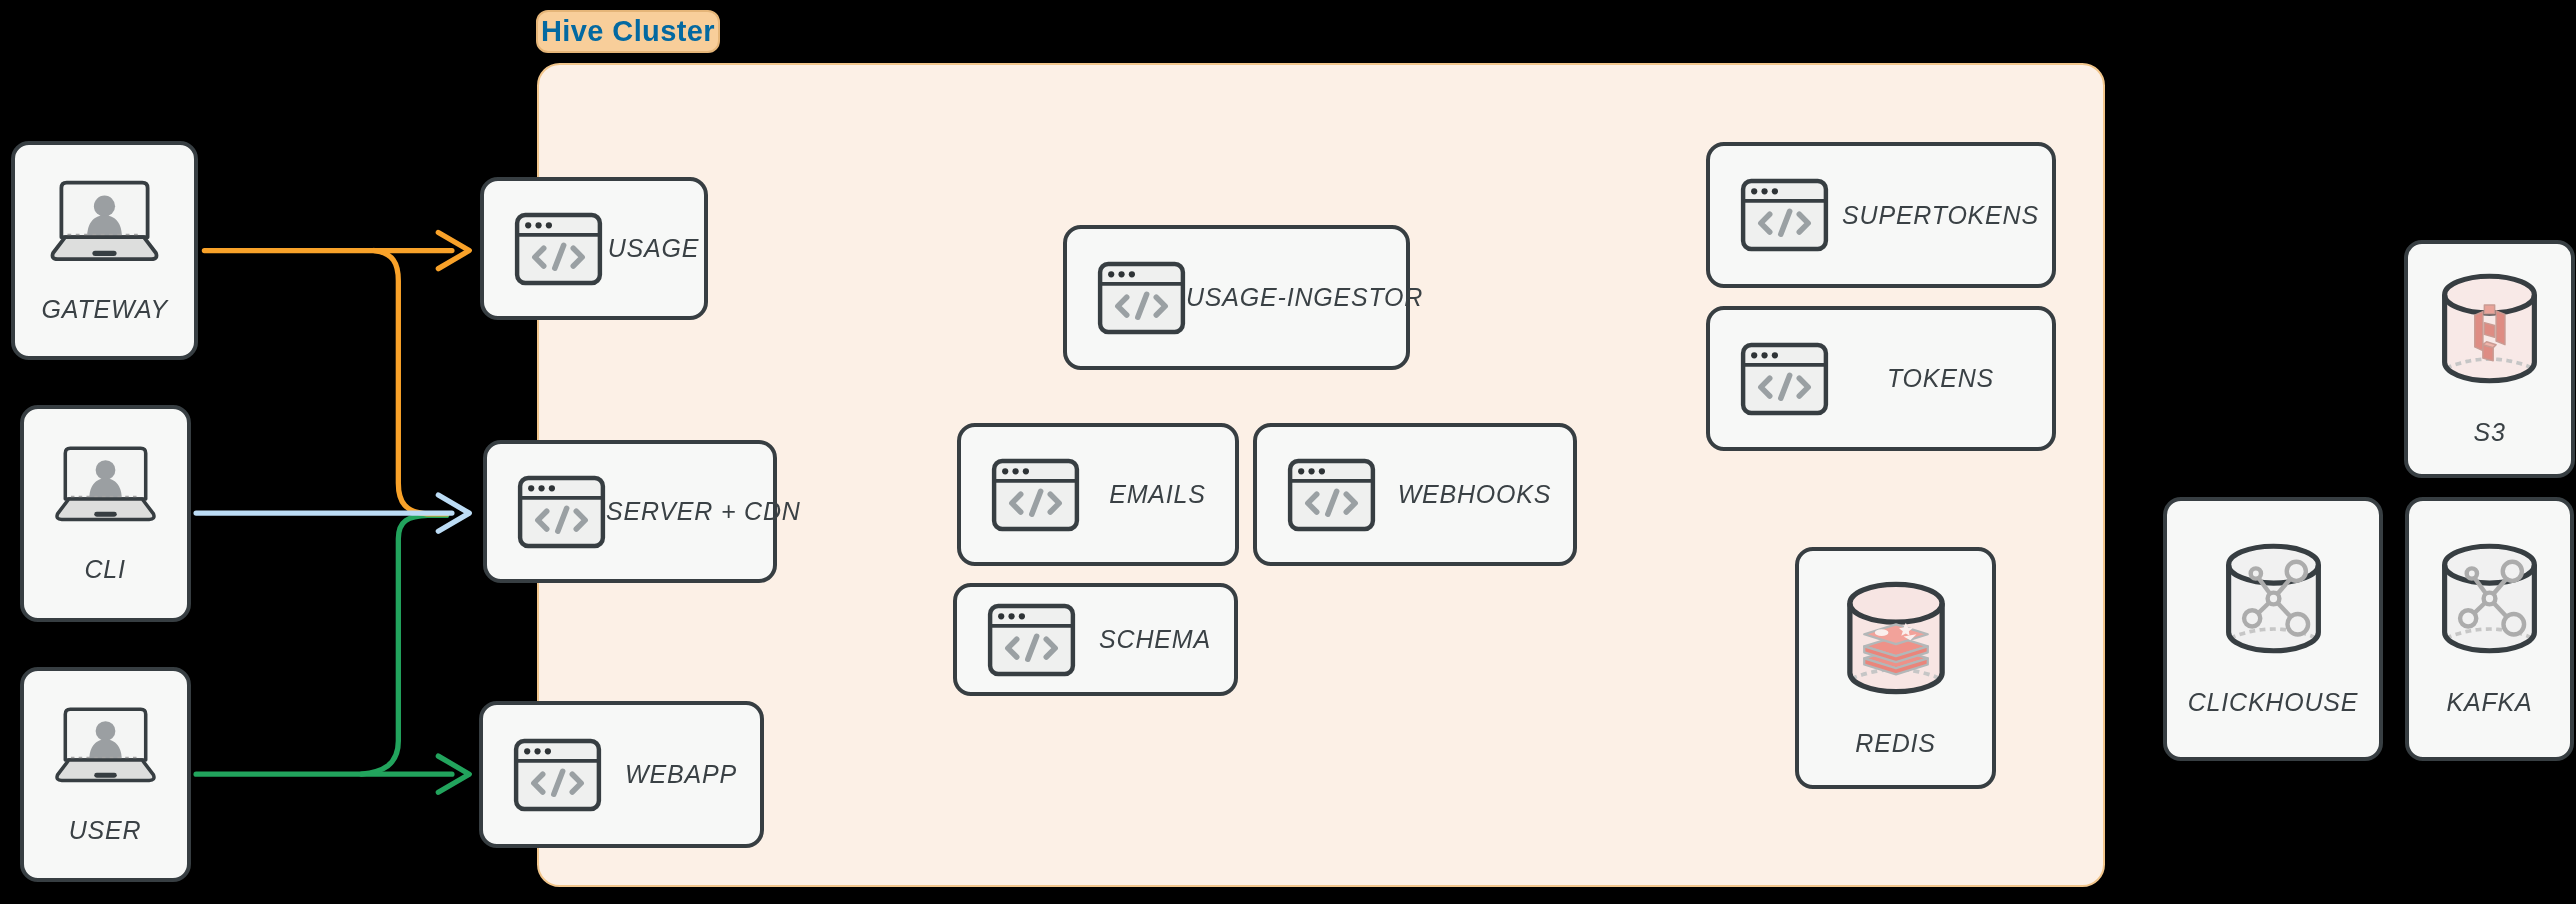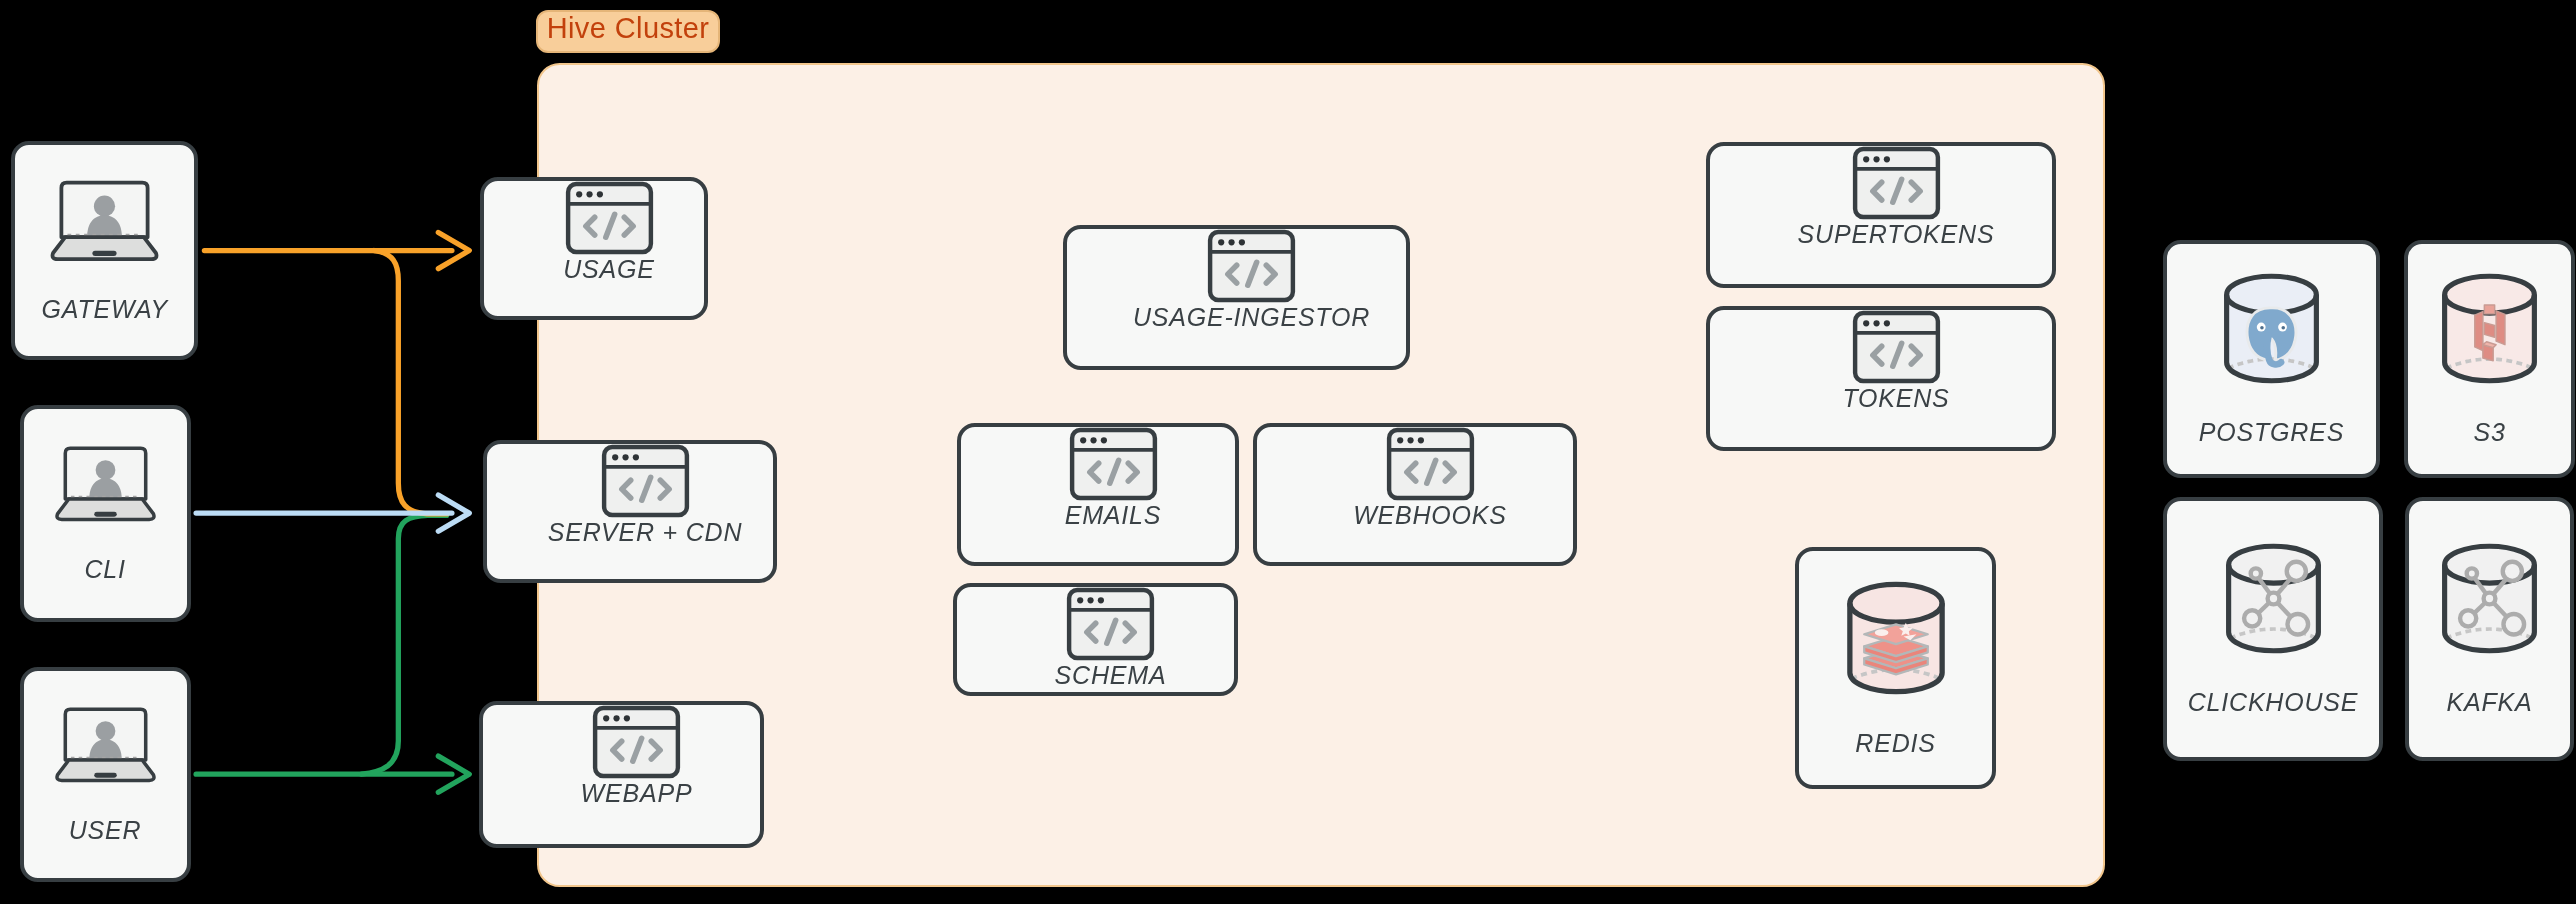--- a/index.html
+++ b/index.html
@@ -2,26 +2,26 @@
 <html style="font-size:12px"><head>
 <meta charset="utf-8">
 <style>
   html,body{margin:0;padding:0;background:#000;}
   .canvas{position:relative;width:2576px;height:904px;background:#000;overflow:hidden;
           font-family:"Liberation Sans",sans-serif;}
   .cluster{position:absolute;left:537px;top:63px;width:1568px;height:824px;
            background:#FCF0E6;border:2.3px solid #F2C68C;border-radius:22.6px;z-index:1;box-sizing:border-box;}
   .badge{position:absolute;left:536px;top:9.8px;width:184px;height:43px;z-index:4;
          background:#F8CE9A;border:2.3px solid #E5B578;border-radius:12px;box-sizing:border-box;
-         display:flex;justify-content:center;
-         font-size:29px;font-weight:400;color:#c2410c;letter-spacing:0.4px;}
+         display:flex;align-items:center;justify-content:center;
+         font-size:29px;font-weight:700;color:#0369a1;letter-spacing:0.4px;}
   .edges{position:absolute;left:0;top:0;z-index:2;}
   .node{position:absolute;z-index:3;background:#F7F8F7;border:4.5px solid #373E42;
         border-radius:18px;box-sizing:border-box;display:flex;align-items:center;}
-  .node.h{flex-direction:column;padding-left:30px;}
+  .node.h{flex-direction:row;padding-left:30px;}
   .node.h .nlabel{flex:1;text-align:center;}
   .node.v{flex-direction:column;justify-content:center;gap:32px;}
   .nlabel{font-style:italic;font-size:25px;color:#3A4145;letter-spacing:0.8px;white-space:nowrap;}
   .nicon{display:flex;align-items:center;justify-content:center;}
   svg{display:block;}
   .defs{position:absolute;width:0;height:0;overflow:hidden;}
 </style>
 </head>
 <body>
 
@@ -232,29 +232,20 @@
   <div class="node v" style="left:1795px;top:547px;width:201px;height:242px">
     <span class="nicon">
       <svg width="106" height="118" style="--cfill:#F7E5E3" viewBox="0 0 140 156">
           <use href="#sym-cyl"></use>
           <use href="#sym-redis-logo"></use>
         </svg>
       </span>
     <span class="nlabel">REDIS</span>
   </div>
 
-  <div class="node v" style="left:2163px;top:240px;width:217px;height:238px">
-    <span class="nicon">
-      <svg width="103" height="115" viewBox="0 0 140 156" style="--cfill:#EAEEF6">
-          <use href="#sym-cyl"></use>
-          <use href="#sym-postgres-logo"></use>
-        </svg>
-      </span>
-    <span class="nlabel">POSTGRES</span>
-  </div>
   <div class="node v" style="left:2404px;top:240px;width:171px;height:238px">
     <span class="nicon">
       <svg width="103" height="115" viewBox="0 0 140 156" style="--cfill:#F8E9E7">
           <use href="#sym-cyl"></use>
           <use href="#sym-s3-logo"></use>
         </svg>
       </span>
     <span class="nlabel">S3</span>
   </div>
   <div class="node v" style="left:2163px;top:497px;width:220px;height:264px">

